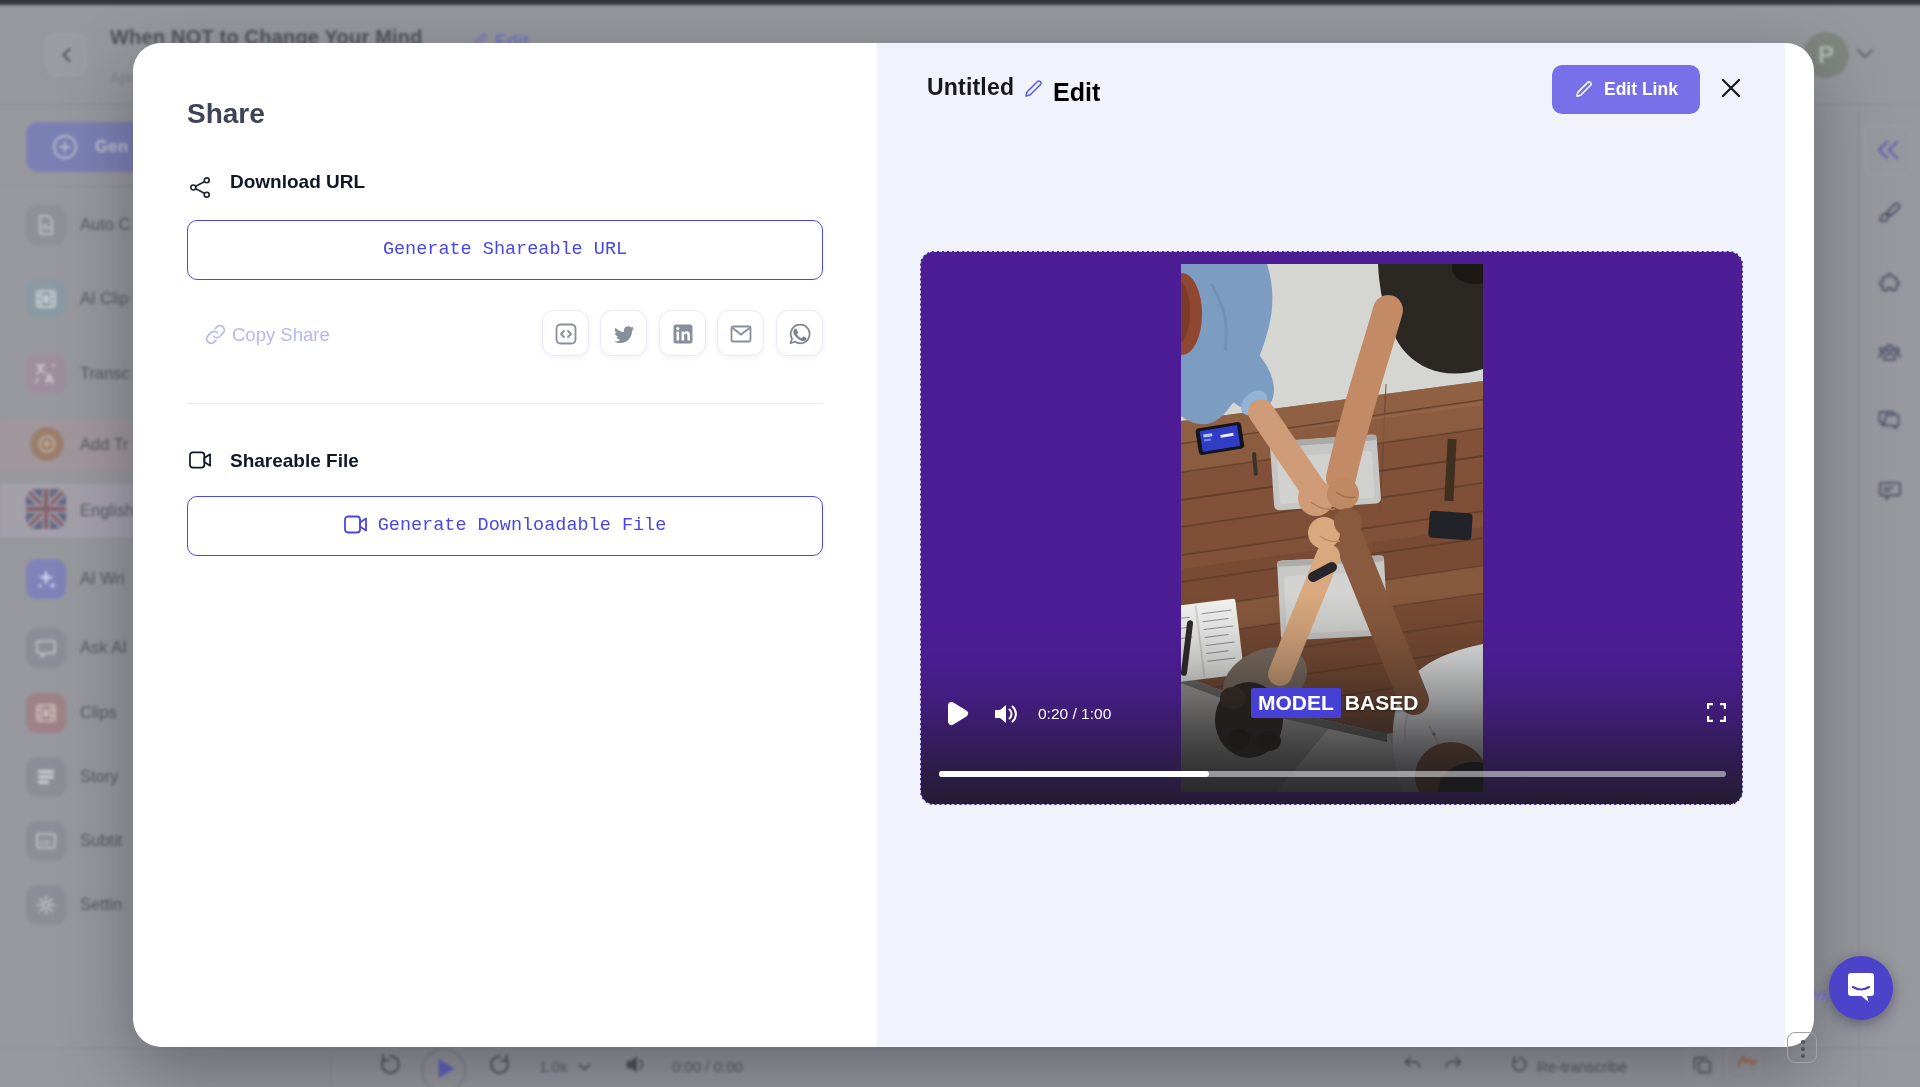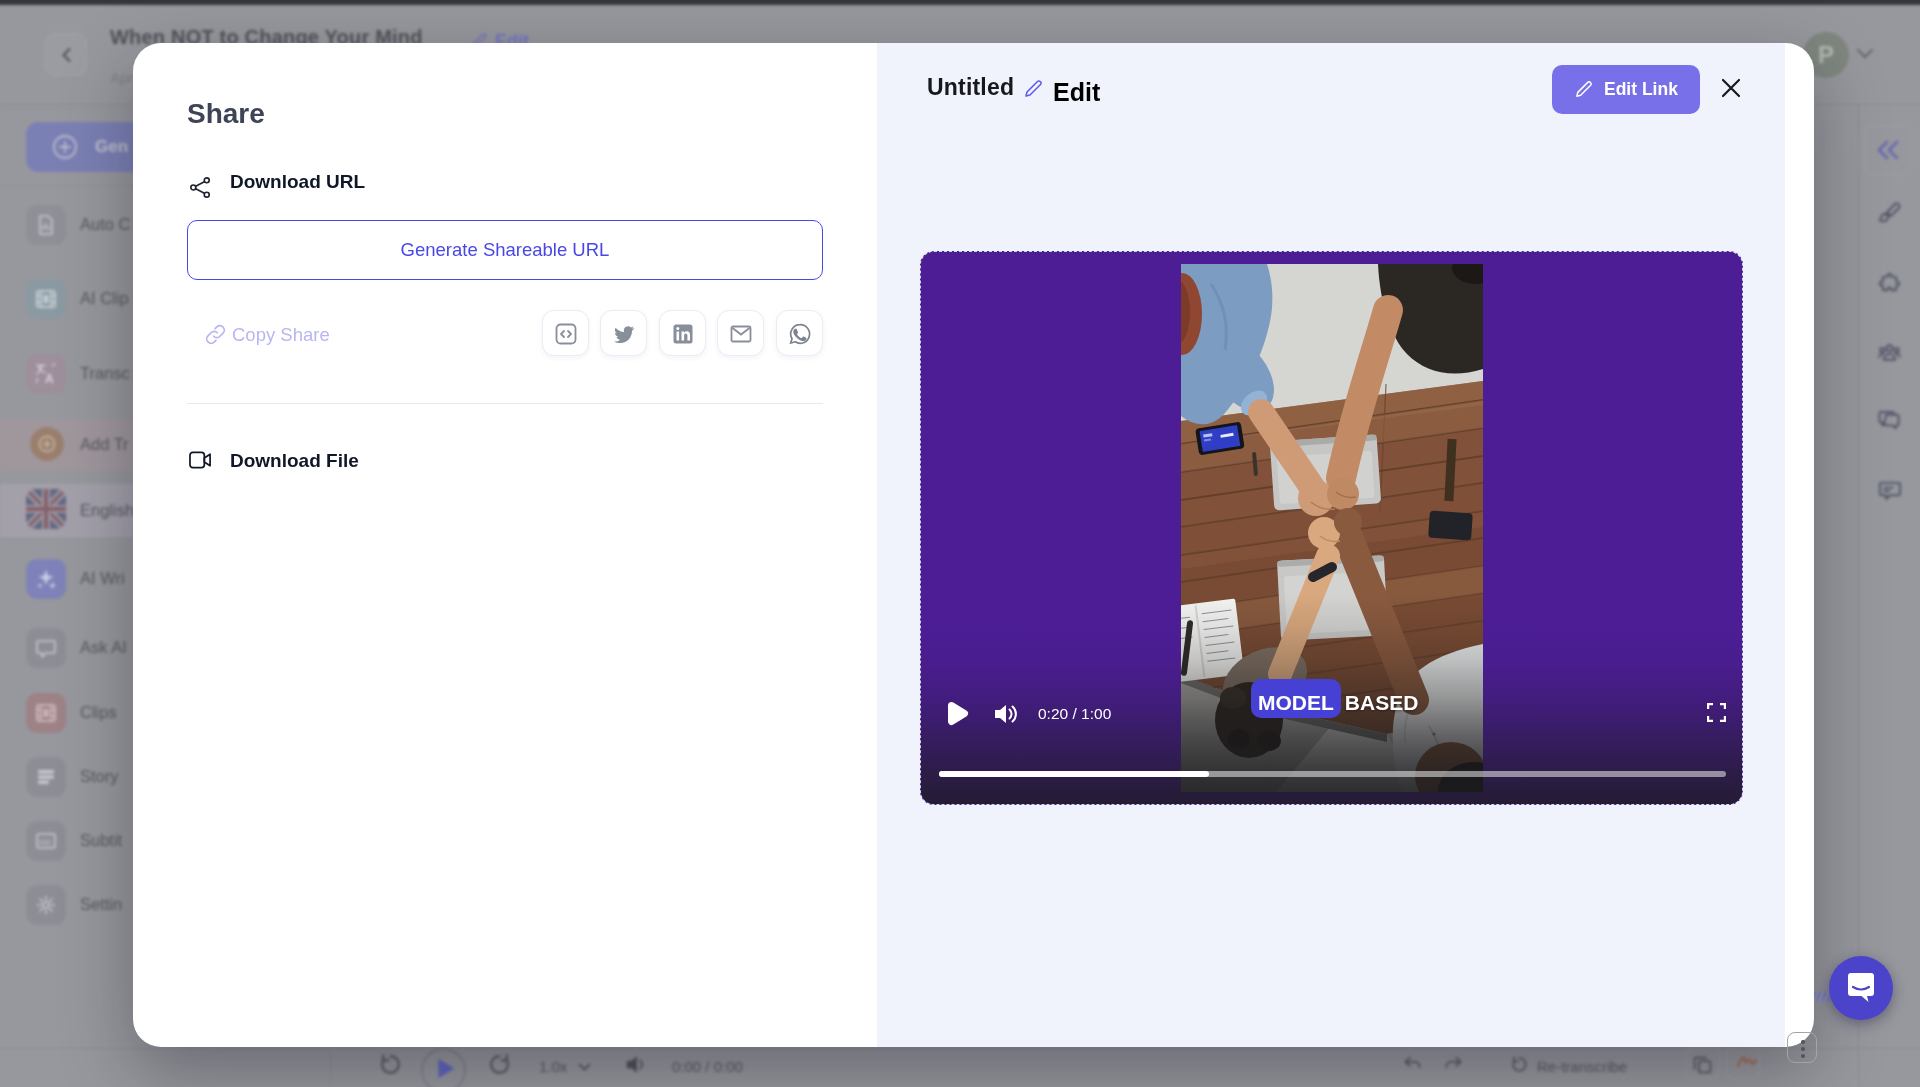--- a/index.html
+++ b/index.html
@@ -31,37 +31,37 @@
 .btxt { position:absolute; font-size:15px; color:#55575f; }
 .hatch { position:absolute; left:1786px; top:992px; width:44px; height:9px;
   background:repeating-linear-gradient(115deg,#6f73c6 0 2.5px,#a6a7b2 2.5px 5px); }
 
 
 #modal { position:absolute; left:133px; top:43px; width:1681px; height:1004px; background:#ffffff; border-radius:28px; box-shadow:0 24px 70px rgba(20,20,35,0.35); overflow:hidden; }
 #rpanel { position:absolute; left:744px; top:0; width:908px; height:1004px; background:#f0f3fb; }
 
 .share-h { position:absolute; left:54px; top:55px; font-size:28px; font-weight:bold; color:#3e4456; }
 .sec-h { position:absolute; font-size:19px; font-weight:bold; color:#101828; }
-.obtn { position:absolute; left:54px; width:636px; height:60px; border:1.5px solid #4a47e5; border-radius:10px; color:#4a47e5; font-size:18.5px; text-align:center; }
+.obtn { position:absolute; left:54px; width:636px; height:60px; border:1.5px solid #4a47e5; border-radius:10px; color:#4a47e5; font-size:18.5px; text-align:center;font-family:Liberation Mono, monospace; }
 .copylink { position:absolute; left:72px; top:281px; color:#b8b6f3; font-size:18.5px; }
 .sq { position:absolute; top:267px; width:47px; height:46px; background:#fff; border:1px solid #e9ecf5; border-radius:12px; box-shadow:0 2px 5px rgba(80,90,140,0.07); }
 .ldiv { position:absolute; left:54px; top:360px; width:636px; height:1px; background:#e7e9ef; }
 
 .untitled { position:absolute; left:50px; top:31px; font-size:23px; color:#17181c; font-weight:bold; letter-spacing:0.2px; }
 .redit { position:absolute; left:176px; top:35px; font-size:25px; color:#000000; font-weight:bold; }
 .editclip { position:absolute; left:675px; top:22px; width:148px; height:49px; background:#7770e8; border-radius:10px; color:#fff; font-size:17.5px; font-weight:bold; }
 .closex { position:absolute; left:843px; top:34px; width:22px; height:22px; }
 .dashed { position:absolute; left:43px; top:208px; width:823px; height:554px; border:1.5px dashed #d0d7ec; border-radius:14px; background:#4c1d95; overflow:hidden; }
 .grad { position:absolute; left:0; bottom:0; width:100%; height:178px; background:linear-gradient(180deg, rgba(28,28,32,0) 0%, rgba(28,28,32,0.06) 20%, rgba(28,28,32,0.20) 41%, rgba(28,28,32,0.45) 63%, rgba(28,28,32,0.66) 82%, rgba(28,28,32,0.83) 100%); }
 .vtime { position:absolute; left:117px; top:453px; color:#fff; font-size:15.5px; }
 .progress { position:absolute; left:18px; top:519px; width:787px; height:6px; border-radius:3px; background:rgba(255,255,255,0.5); }
 .progress .fill { position:absolute; left:0; top:0; width:270px; height:6px; border-radius:3px; background:#ffffff; }
 .caption { position:absolute; left:0; top:781px; width:100%; text-align:center; color:#6d7280; font-size:15.5px; }
 .vcap { position:absolute; left:330px; top:439px; font-size:21px; font-weight:bold; color:#fff; white-space:nowrap; }
-.vcap .m { background:#4740d4; padding:12px 7px 4px 7px; border-radius:10px; }
+.vcap .m { background:#4740d4; padding:3px 7px 4px 7px; border-radius:2px; }
 .vcap .b { margin-left:4px; text-shadow:0 1px 3px rgba(0,0,0,0.4); }
 
 
 #intercom { position:absolute; left:1829px; top:956px; width:64px; height:64px; border-radius:50%; background:#4b44cb; box-shadow:0 4px 14px rgba(20,20,60,0.4); }
 .dots3 { position:absolute; left:1787px; top:1032px; width:30px; height:31px; border:1px solid #a3a4aa; border-radius:8px; }
 </style>
 </head>
 <body>
 
 <div id="bgwrap">
@@ -444,21 +444,25 @@
       </svg></div>
   <div class="sq" style="left:643px"><svg style="margin:11px 0 0 11px" width="24" height="24" viewBox="0 0 24 24">
         <path d="M12 2.7a9.3 9.3 0 00-8 14L2.7 21l4.5-1.2a9.3 9.3 0 104.8-17.1z" fill="none" stroke="#7d828f" stroke-width="1.7"></path>
         <path d="M8.8 7.4c-.3-.6-.5-.6-.8-.6h-.7c-.2 0-.6.1-.9.4-.3.3-1.1 1.1-1.1 2.7s1.2 3.1 1.3 3.4c.2.2 2.3 3.6 5.6 4.9 2.8 1.1 3.3.9 3.9.8.6 0 1.9-.8 2.1-1.5.3-.7.3-1.4.2-1.5-.1-.1-.3-.2-.6-.4l-2.2-1c-.3-.1-.5-.2-.7.2l-1 1.2c-.2.2-.3.2-.6.1-.3-.2-1.3-.5-2.5-1.6-.9-.8-1.5-1.8-1.7-2.1-.2-.3 0-.5.1-.6l.5-.6c.2-.2.2-.3.3-.5.1-.2 0-.4 0-.5l-1.2-2.8z" fill="#7d828f"></path>
       </svg></div>
   <div class="ldiv"></div>
   <svg class="abs" style="left:56px;top:407px" width="23" height="20" viewBox="0 0 24 20">
       <rect x="1" y="2" width="15" height="16" rx="3" fill="none" stroke="#101828" stroke-width="1.8"></rect>
       <path d="M16 8l6-4v12l-6-4z" fill="none" stroke="#101828" stroke-width="1.8" stroke-linejoin="round"></path>
     </svg>
-  <div class="sec-h" style="left:97px;top:407px">Download File</div>
+  <div class="sec-h" style="left:97px;top:407px">Shareable File</div>
+  <div class="obtn" style="top:453px;line-height:58px"><svg style="vertical-align:-5px;margin-right:10px" width="24" height="21" viewBox="0 0 24 20">
+        <rect x="1" y="2" width="15" height="16" rx="3" fill="none" stroke="#4a47e5" stroke-width="1.8"></rect>
+        <path d="M16 8l6-4v12l-6-4z" fill="none" stroke="#4a47e5" stroke-width="1.8" stroke-linejoin="round"></path>
+      </svg>Generate Downloadable File</div>
 </div>
 
 <div id="intercom">
   <svg class="abs" style="left:17px;top:16px" width="30" height="32" viewBox="0 0 30 32">
       <path d="M2 4a3 3 0 013-3h20a3 3 0 013 3v17a3 3 0 01-3 3h-4l1.5 6-7-6H5a3 3 0 01-3-3z" fill="#fff"></path>
       <path d="M7 15q8 5 16 0" fill="none" stroke="#4b44cb" stroke-width="2.2" stroke-linecap="round"></path>
     </svg>
 </div>
 <div class="dots3">
     <div class="abs" style="left:13px;top:7px;width:3.5px;height:3.5px;border-radius:50%;background:#54565c;box-shadow:0 7px 0 #54565c,0 14px 0 #54565c"></div>

